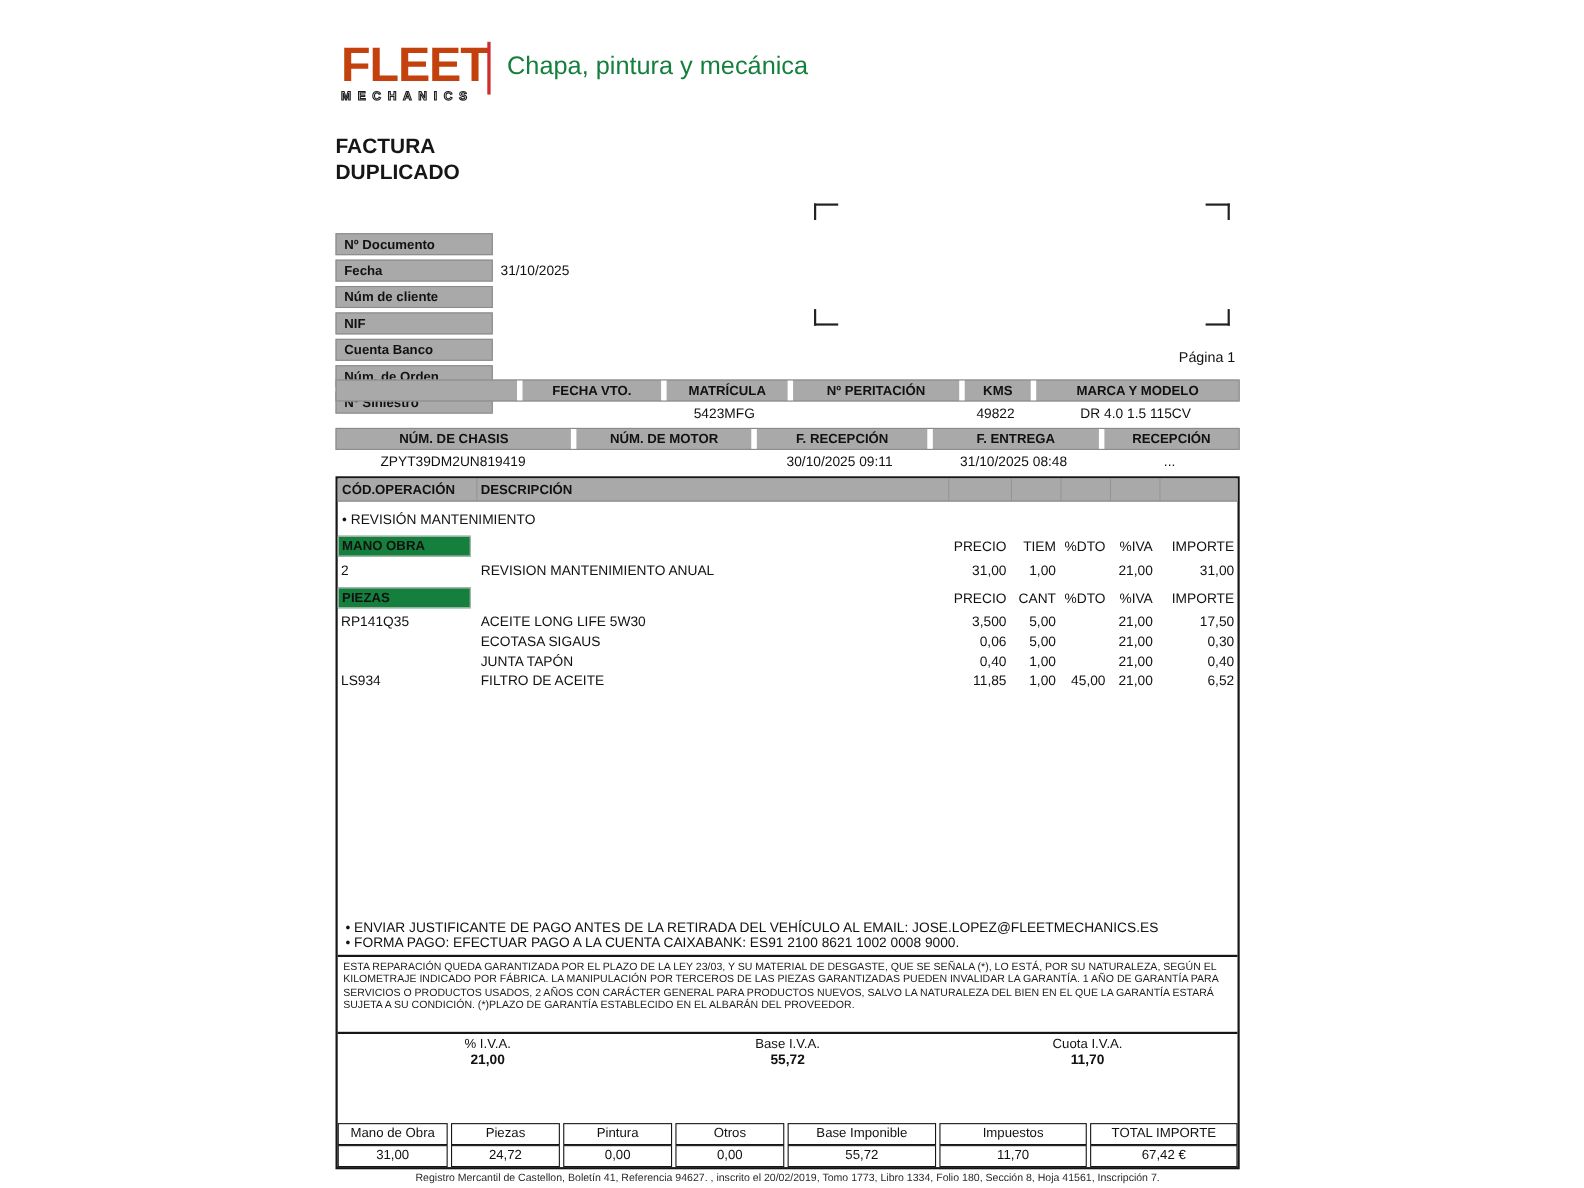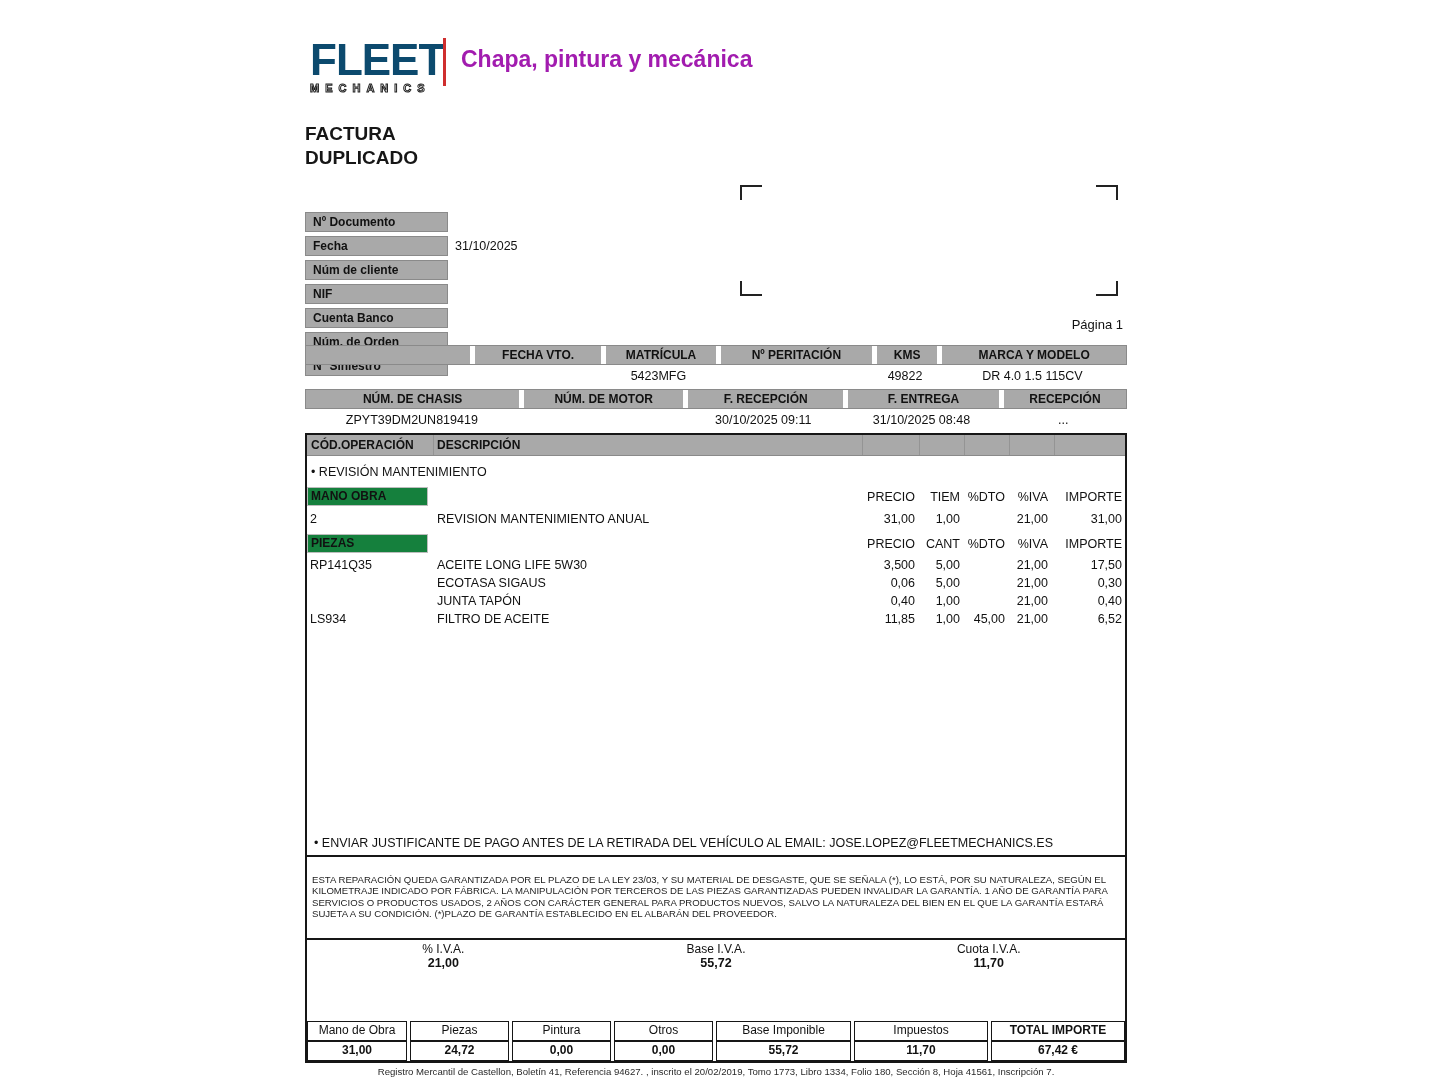--- a/index.html
+++ b/index.html
@@ -1,27 +1,27 @@
 <!DOCTYPE html>
 <html><head>
 <meta charset="utf-8">
 <style>
   * { margin:0; padding:0; box-sizing:border-box; }
   html,body { width:1440px; height:1080px; background:#fff; }
   body { font-family:"Liberation Sans", sans-serif; color:#111; position:relative; }
   .abs { position:absolute; }
 
   
-  .logo-fleet { font-size:44px; font-weight:900; letter-spacing:-1px; line-height:40px; color:#0c4a6e; }
+  .logo-fleet { font-size:44px; font-weight:900; letter-spacing:-1px; line-height:40px; color:#c2410c; }
   .logo-mech { font-size:11px; font-weight:700; letter-spacing:6px; margin-top:2px; color:#1b1b1b; }
   @supports (-webkit-text-stroke: 1px #000) {
     .logo-mech { color:#fff; -webkit-text-stroke:1px #1b1b1b; }
   }
   .logo-divider { left:443px; top:38px; width:3px; height:48px; background:#cf2e2e; }
-  .tagline { left:461px; top:46px; font-size:23px; font-weight:700; color:#a21caf; }
+  .tagline { left:461px; top:46px; font-size:23px; font-weight:400; color:#15803d; }
 
   
   .doc-title { left:305px; top:122px; font-size:19px; font-weight:bold; line-height:24px; color:#161616; }
 
   
   .info-table { left:305px; top:172px; width:400px;margin-top:40px; }
   .info-row { position:relative; height:20px; margin-bottom:4px; }
   .info-label { position:absolute; left:0; top:0; width:143px; height:20px; background:#a9a9a9;
                 border:1px solid #8a8a8a; font-weight:bold; font-size:12px; line-height:18px; padding-left:7px; }
   .info-value { position:absolute; left:150px; top:0; font-size:12.5px; line-height:20px; }
@@ -70,21 +70,21 @@
   .iva-sec { position:absolute; left:0; top:503px; width:100%; border-top:2px solid #161616; padding-top:3px; }
   .iva-cols { display:flex; }
   .iva-cols > div { flex:1 1 33.33%; text-align:center; }
   .iva-label { font-size:12px; line-height:13px; }
   .iva-value { font-size:12.5px; font-weight:bold; line-height:14px; }
 
   .tt { position:absolute; left:0; top:586px; width:100%; }
   .tt-row { display:flex; gap:3px; height:20px; }
   .tt-row > div { border:1.5px solid #161616; text-align:center; font-size:12px; line-height:16px; }
   .tt-head > div { font-weight:normal; }
-  .tt-head > div.strong, .tt-vals > div { font-weight:bold; }
+  .tt-head > div.strong, .tt-vals > div { font-weight:normal; }
   .w1{flex:0 0 100px;} .w2{flex:0 0 99px;} .w3{flex:0 0 99px;} .w4{flex:0 0 99px;}
   .w5{flex:0 0 135px;} .w6{flex:0 0 134px;} .w7{flex:1 1 auto;}
 
   .footer-line { left:305px; top:1066px; width:822px; text-align:center; font-size:9.6px; color:#2a2a2a; }
 </style>
 </head>
 <body>
 
 <div>
 
@@ -248,20 +248,21 @@
       <span class="col-desc">FILTRO DE ACEITE</span>
       <span class="col-precio">11,85</span>
       <span class="col-qty">1,00</span>
       <span class="col-dto">45,00</span>
       <span class="col-iva">21,00</span>
       <span class="col-imp">6,52</span>
     </div>
 
     <div class="notes">
       <div>• ENVIAR JUSTIFICANTE DE PAGO ANTES DE LA RETIRADA DEL VEHÍCULO AL EMAIL: JOSE.LOPEZ@FLEETMECHANICS.ES</div>
+      <div>• FORMA PAGO: EFECTUAR PAGO A LA CUENTA CAIXABANK: ES91 2100 8621 1002 0008 9000.</div>
     </div>
 
     <div class="guarantee">ESTA REPARACIÓN QUEDA GARANTIZADA POR EL PLAZO DE LA LEY 23/03, Y SU MATERIAL DE DESGASTE, QUE SE SEÑALA (*), LO ESTÁ, POR SU NATURALEZA, SEGÚN EL KILOMETRAJE INDICADO POR FÁBRICA. LA MANIPULACIÓN POR TERCEROS DE LAS PIEZAS GARANTIZADAS PUEDEN INVALIDAR LA GARANTÍA. 1 AÑO DE GARANTÍA PARA SERVICIOS O PRODUCTOS USADOS, 2 AÑOS CON CARÁCTER GENERAL PARA PRODUCTOS NUEVOS, SALVO LA NATURALEZA DEL BIEN EN EL QUE LA GARANTÍA ESTARÁ SUJETA A SU CONDICIÓN. (*)PLAZO DE GARANTÍA ESTABLECIDO EN EL ALBARÁN DEL PROVEEDOR.</div>
 
     <div class="iva-sec">
       <div class="iva-cols">
         <div class="iva-label">% I.V.A.</div>
         <div class="iva-label">Base I.V.A.</div>
         <div class="iva-label">Cuota I.V.A.</div>
       </div>

